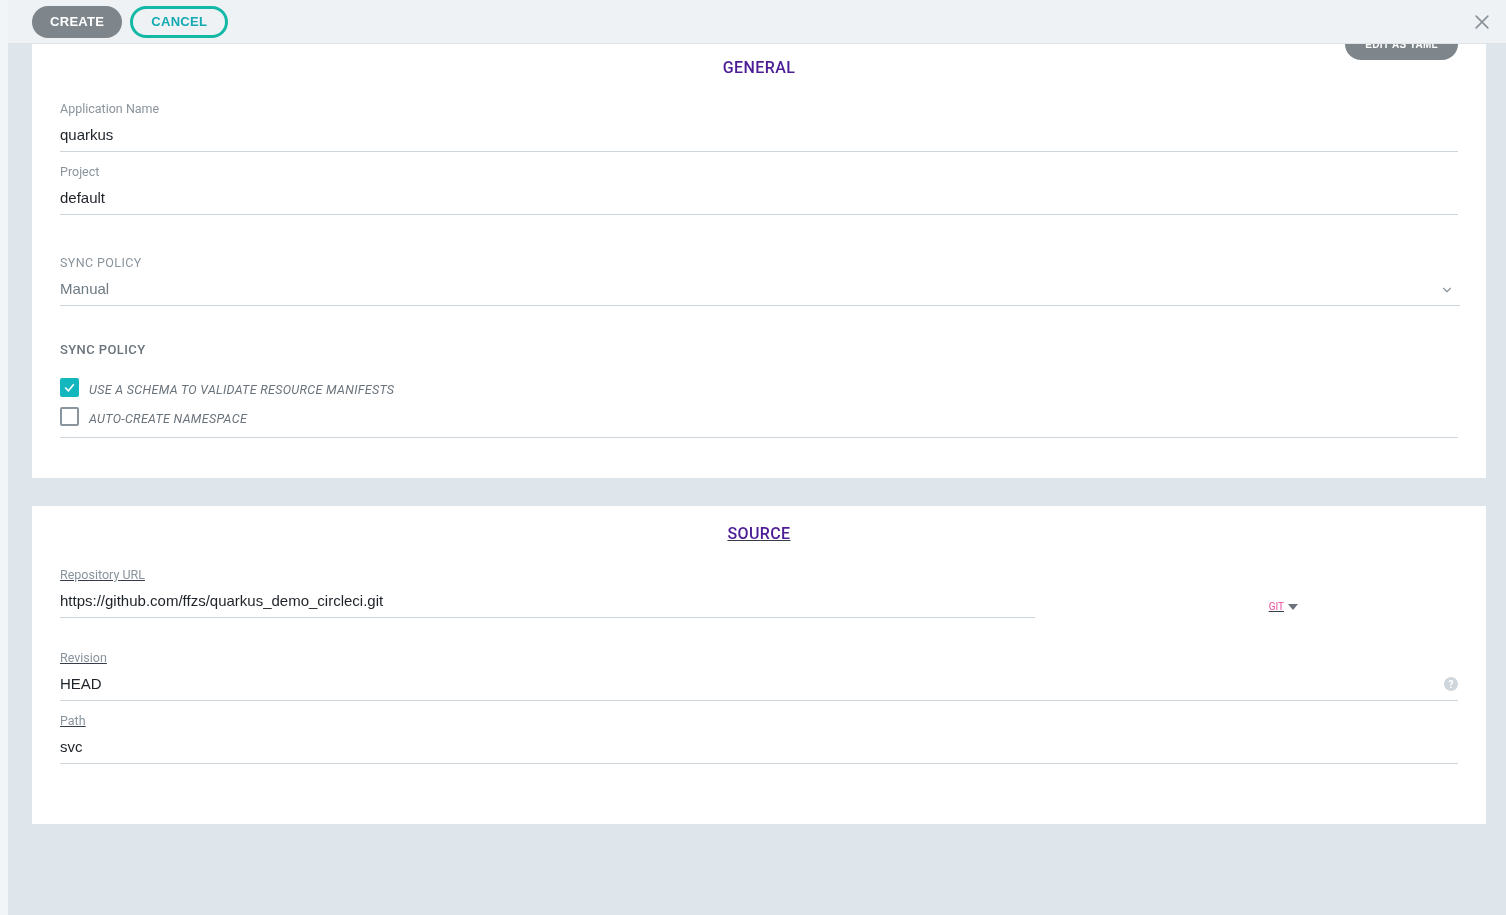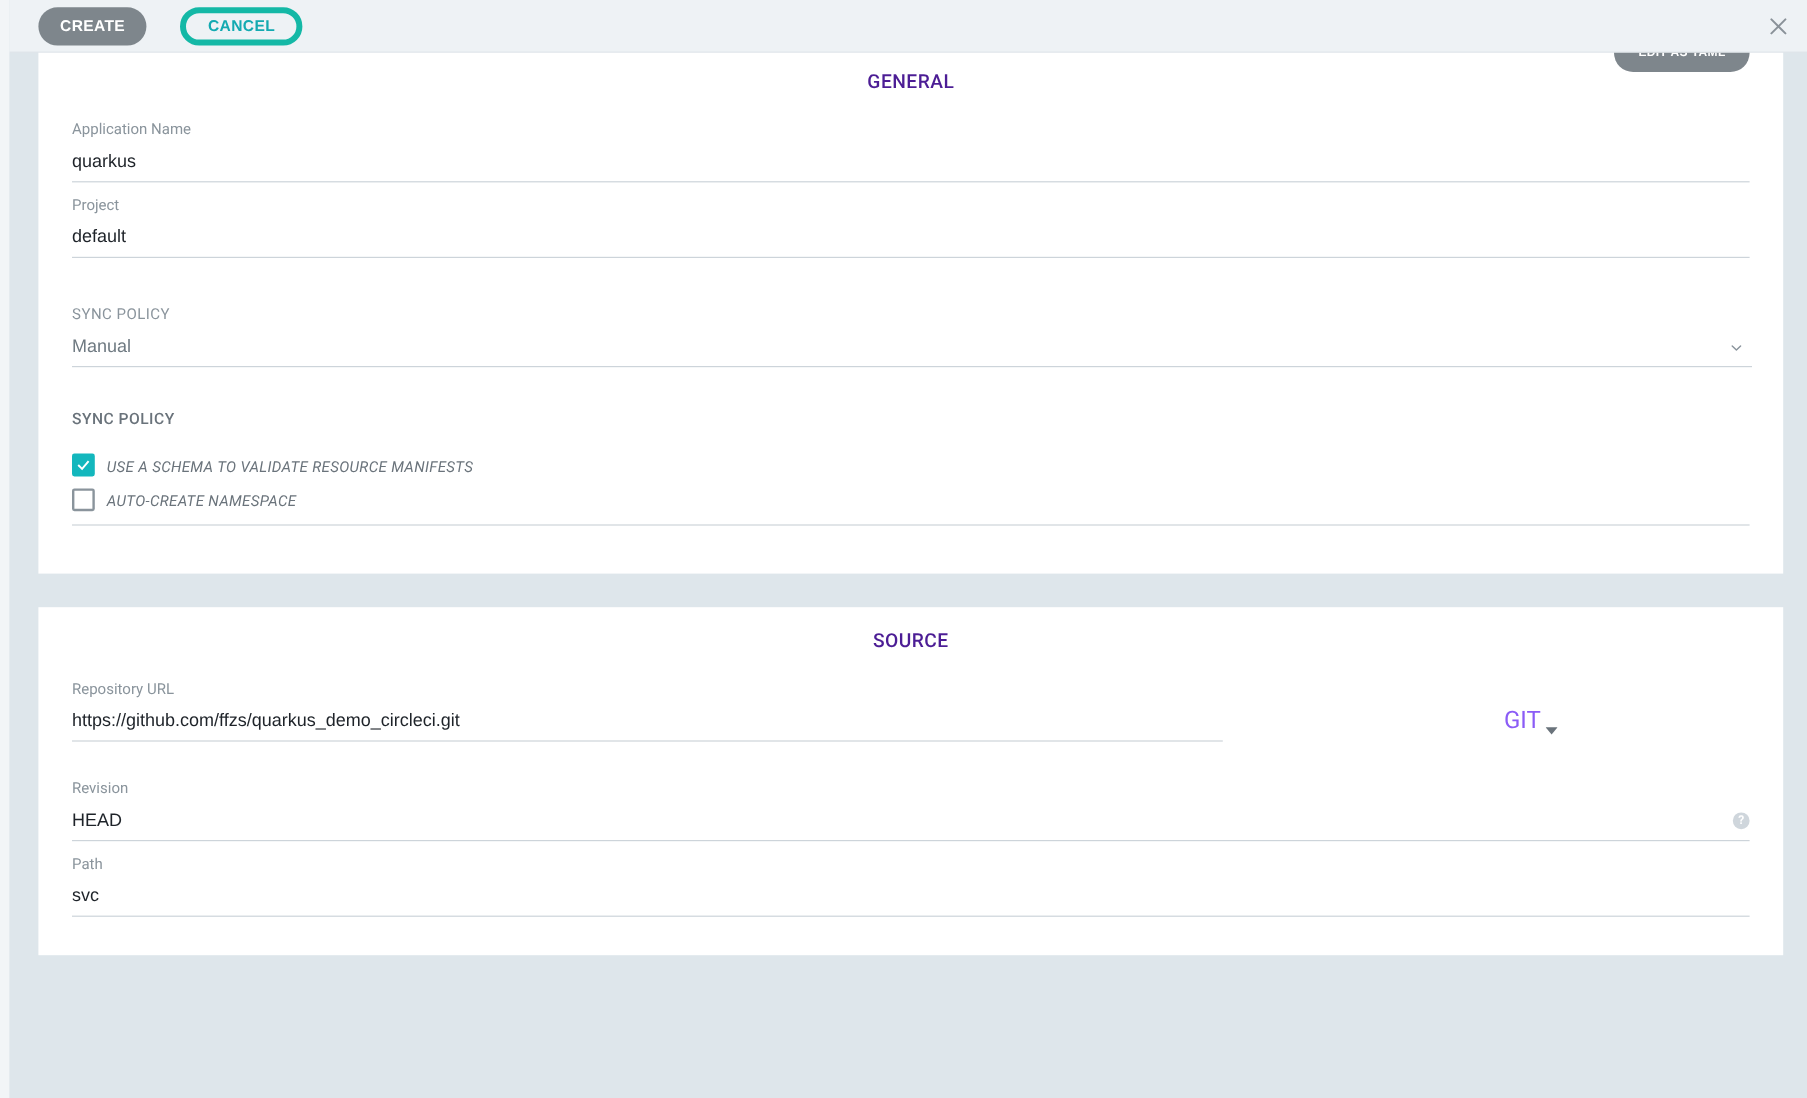--- a/index.html
+++ b/index.html
@@ -23,21 +23,20 @@
 
   .topbar {
     position: absolute;
     left: 8px; right: 0; top: 0;
     height: 44px;
     background: #eef2f5;
     border-bottom: 1px solid #dde3e8;
     display: flex;
     align-items: center;
     padding-left: 24px;
-    gap: 20px;
   }
   .btn {
     font-size: 13px;
     font-weight: 600;
     letter-spacing: 0.3px;
     border-radius: 16px;
     height: 32px;
     padding: 0 18px;
     display: inline-flex;
     align-items: center;
@@ -46,21 +45,21 @@
     user-select: none;
   }
   .btn-create {
     background: #7e868c;
     color: #ffffff;
     border: none;
   }
   .btn-cancel {
     background: transparent;
     color: #13aab1;
-    border: 5px solid #14b8a6;
+    border: 3px solid #14b8a6;
     margin-left: 8px;
   }
   .btn-yaml {
     background: #7e868c;
     color: #ffffff;
     border: none;
     font-size: 10px;
     padding: 0 20px;
   }
   .close-x {
@@ -182,22 +181,22 @@
     border-top: 1px solid #cdd4da;
     margin-top: 6px;
   }
 
   
   .repo-row { display: flex; align-items: flex-end; }
   .repo-row .field { flex: 1; margin-bottom: 0; }
   .repo-type {
     display: flex;
     align-items: center;
-    font-size: 20px;
-    color: #8b5cf6;
+    font-size: 10px;
+    color: #ec4899;
     margin-left: 34px;
     margin-bottom: 6px;
     cursor: pointer;
   }
   .repo-type .caret {
     width: 10px; height: 10px;
     margin-left: 4px;
   }
   .repo-type .caret svg { width: 10px; height: 10px; fill: #6a737b; }
 
@@ -276,21 +275,21 @@
       <span class="check-label">USE A SCHEMA TO VALIDATE RESOURCE MANIFESTS</span>
     </div>
 
     <div class="check-row">
       <span class="checkbox"></span>
       <span class="check-label">AUTO-CREATE NAMESPACE</span>
     </div>
     <hr class="sync-opts-divider">
   </div>
 
-  <div class="panel" style="padding-bottom:32px;">
+  <div class="panel" style="padding-bottom:60px;text-decoration:underline;">
     <div class="section-title">SOURCE</div>
 
     <div class="repo-wrap">
       <div class="repo-row">
         <div class="field shrink-input">
           <label class="field-label">Repository URL</label>
           <input class="field-value" value="https://github.com/ffzs/quarkus_demo_circleci.git" style="">
         </div>
         <div class="repo-type" style="margin-right:160px;">
           <span>GIT</span>

